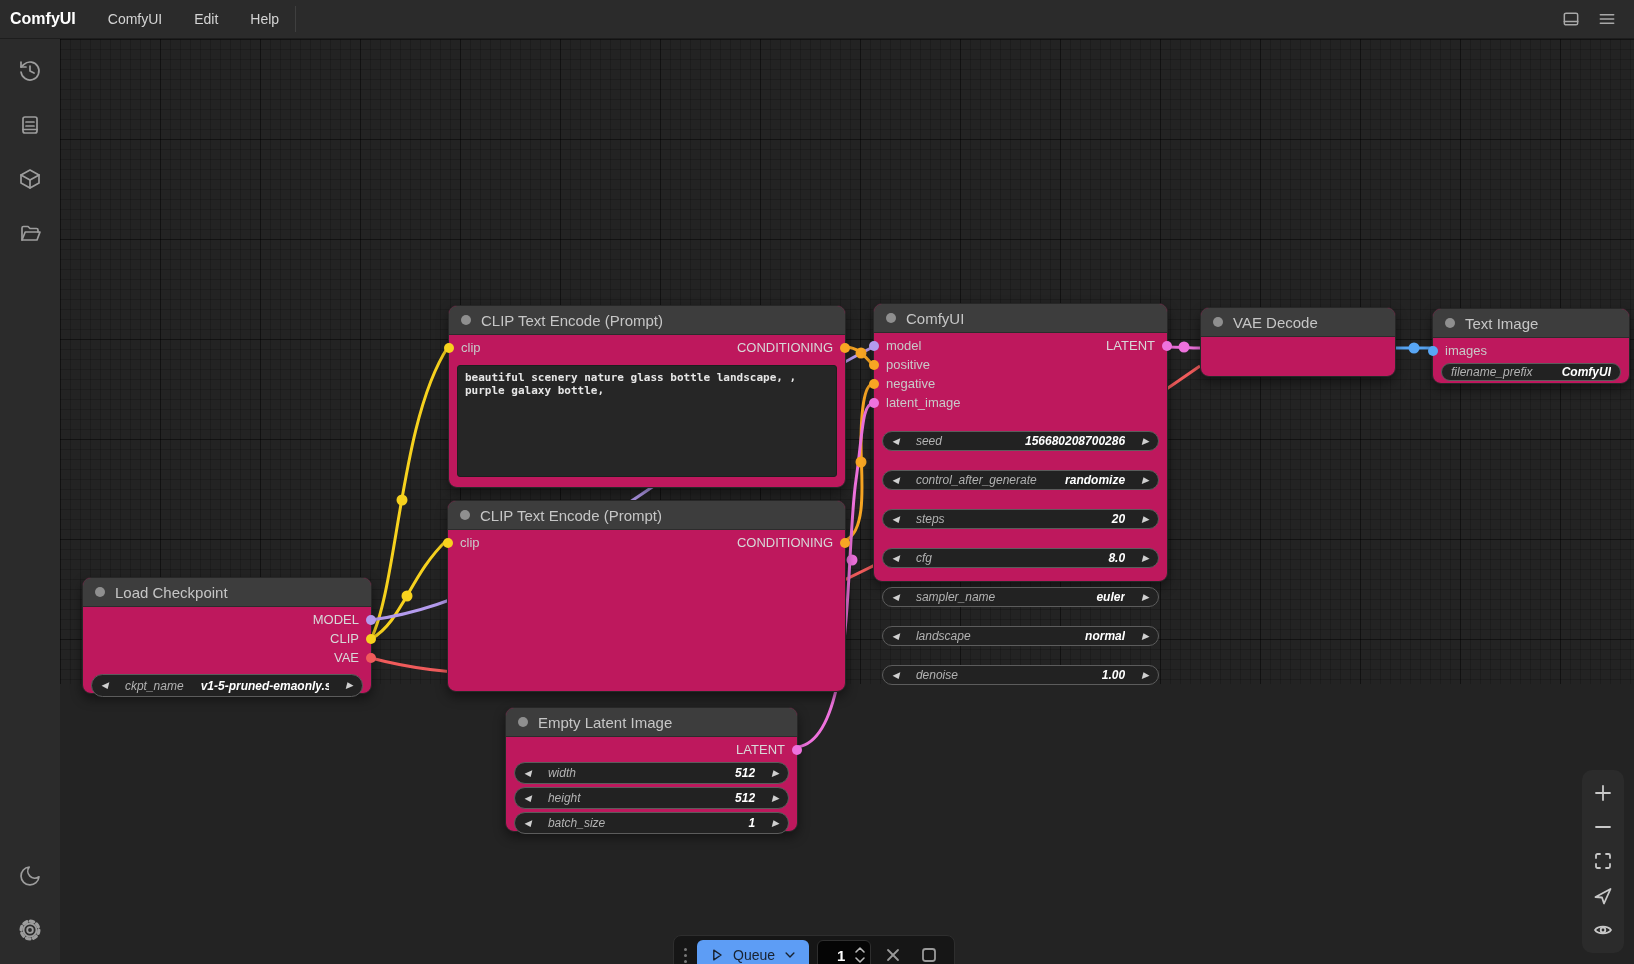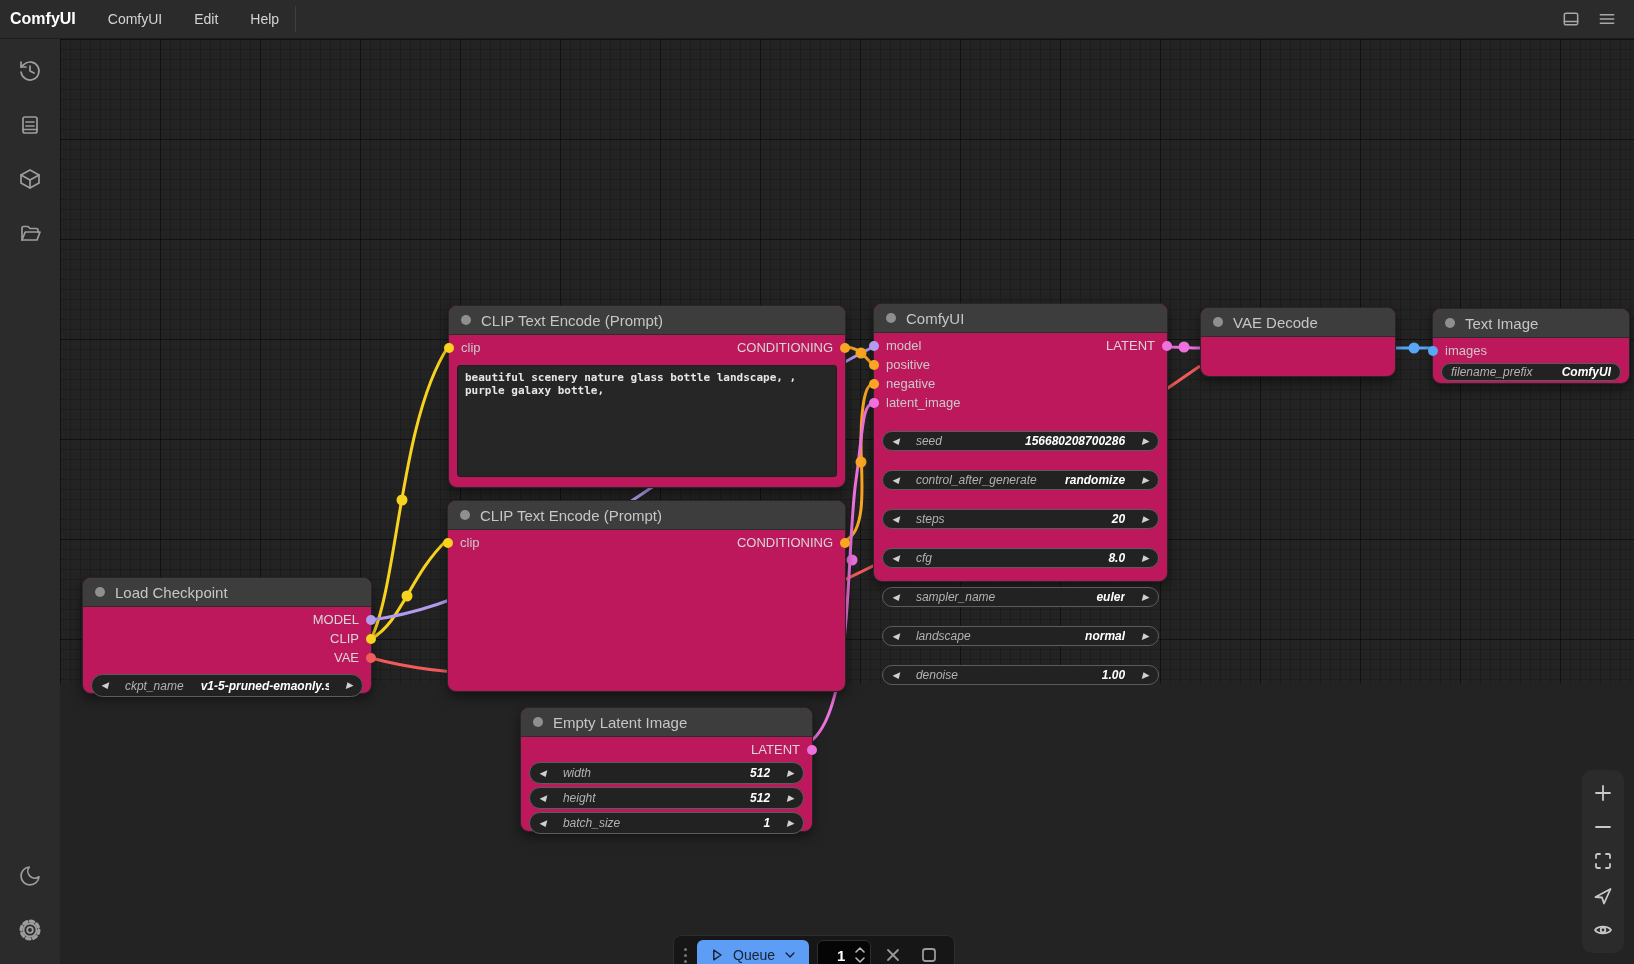--- a/index.html
+++ b/index.html
@@ -73,21 +73,21 @@
   .widget .wval { flex:1; text-align:right; color:#fff; font-weight:bold; white-space:nowrap;
                   overflow:hidden; }
   .prompt { background:#262626; border:1px solid #1e1e1e; border-radius:3px; margin:8px 8px 0 8px;
             padding:5px 7px; font-family:"DejaVu Sans Mono", monospace; font-size:11px;
             font-weight:bold; color:#e6e6e6; overflow:hidden; white-space:pre-wrap; }
 
   
   #n-lc   { left:82px;  top:577px; width:290px; height:117px; }
   #n-cp1  { left:448px; top:305px; width:398px; height:183px; }
   #n-cp2  { left:447px; top:500px; width:399px; height:192px; }
-  #n-eli  { left:520px; top:707px; width:293px; height:125px; }
+  #n-eli  { left:505px; top:707px; width:293px; height:125px; }
   #n-ks   { left:873px; top:303px; width:295px; height:279px; }
   #n-vd   { left:1200px; top:307px; width:196px; height:70px; }
   #n-si   { left:1432px; top:308px; width:198px; height:76px; }
   #n-cp1 .prompt { height:112px; }
   #n-cp2 .prompt { height:122px; }
   #n-eli .widget { height:22px; border-radius:11px; margin-top:3px; }
   #n-lc .widget { height:23px; border-radius:12px; margin-top:7px; }
   #n-si .widget { height:18px; border-radius:9px; margin-top:3px; }
 
   

